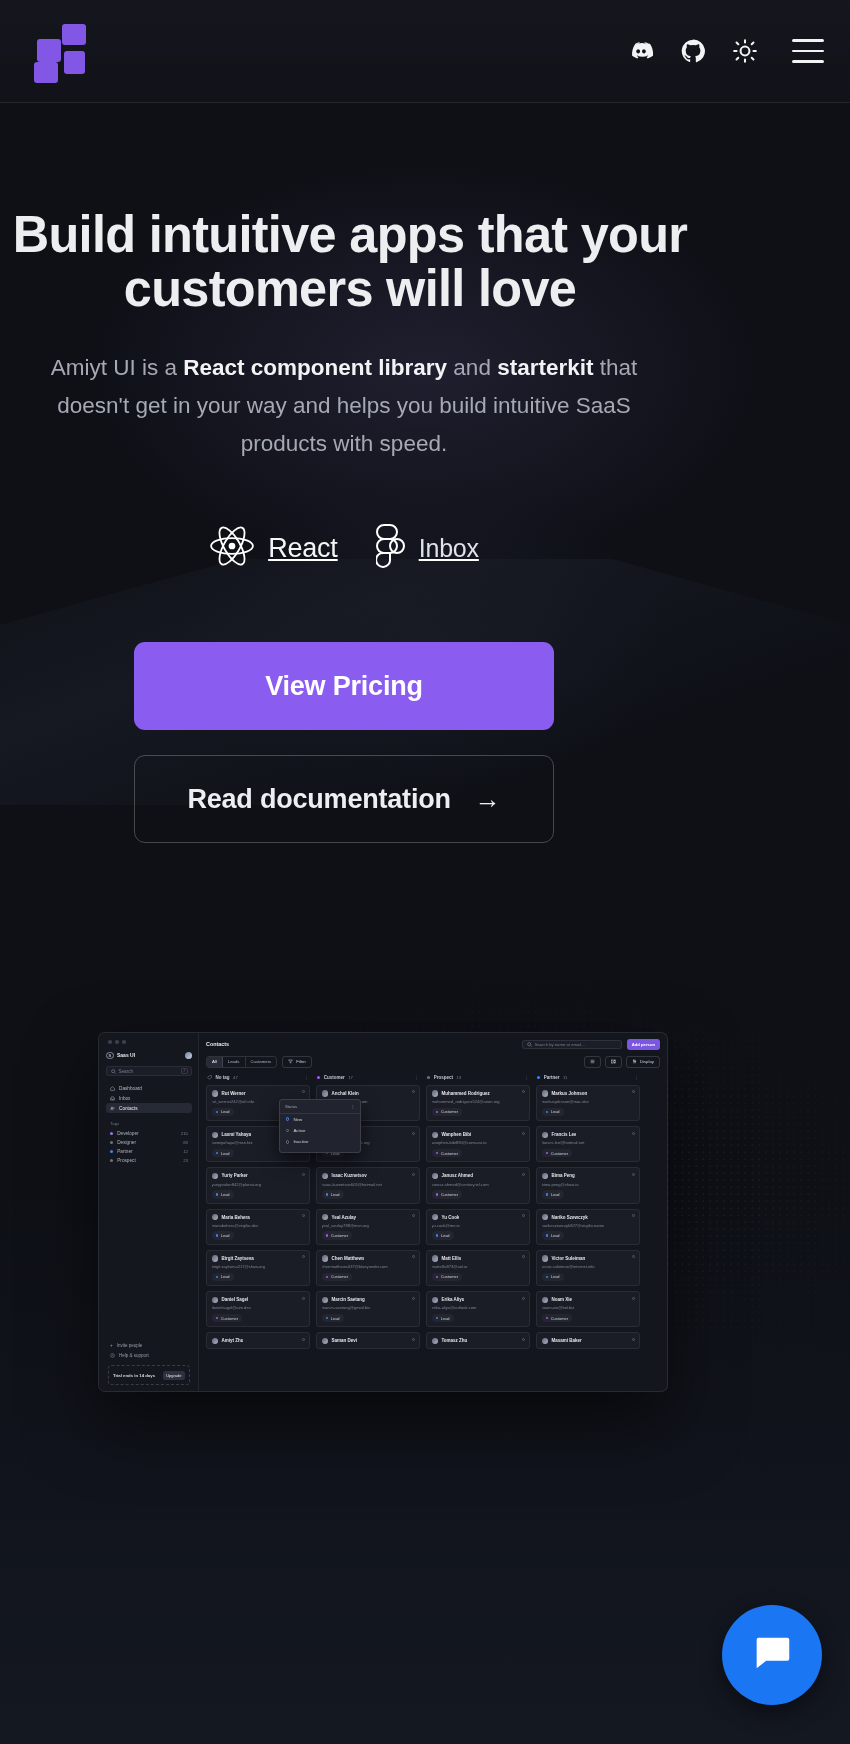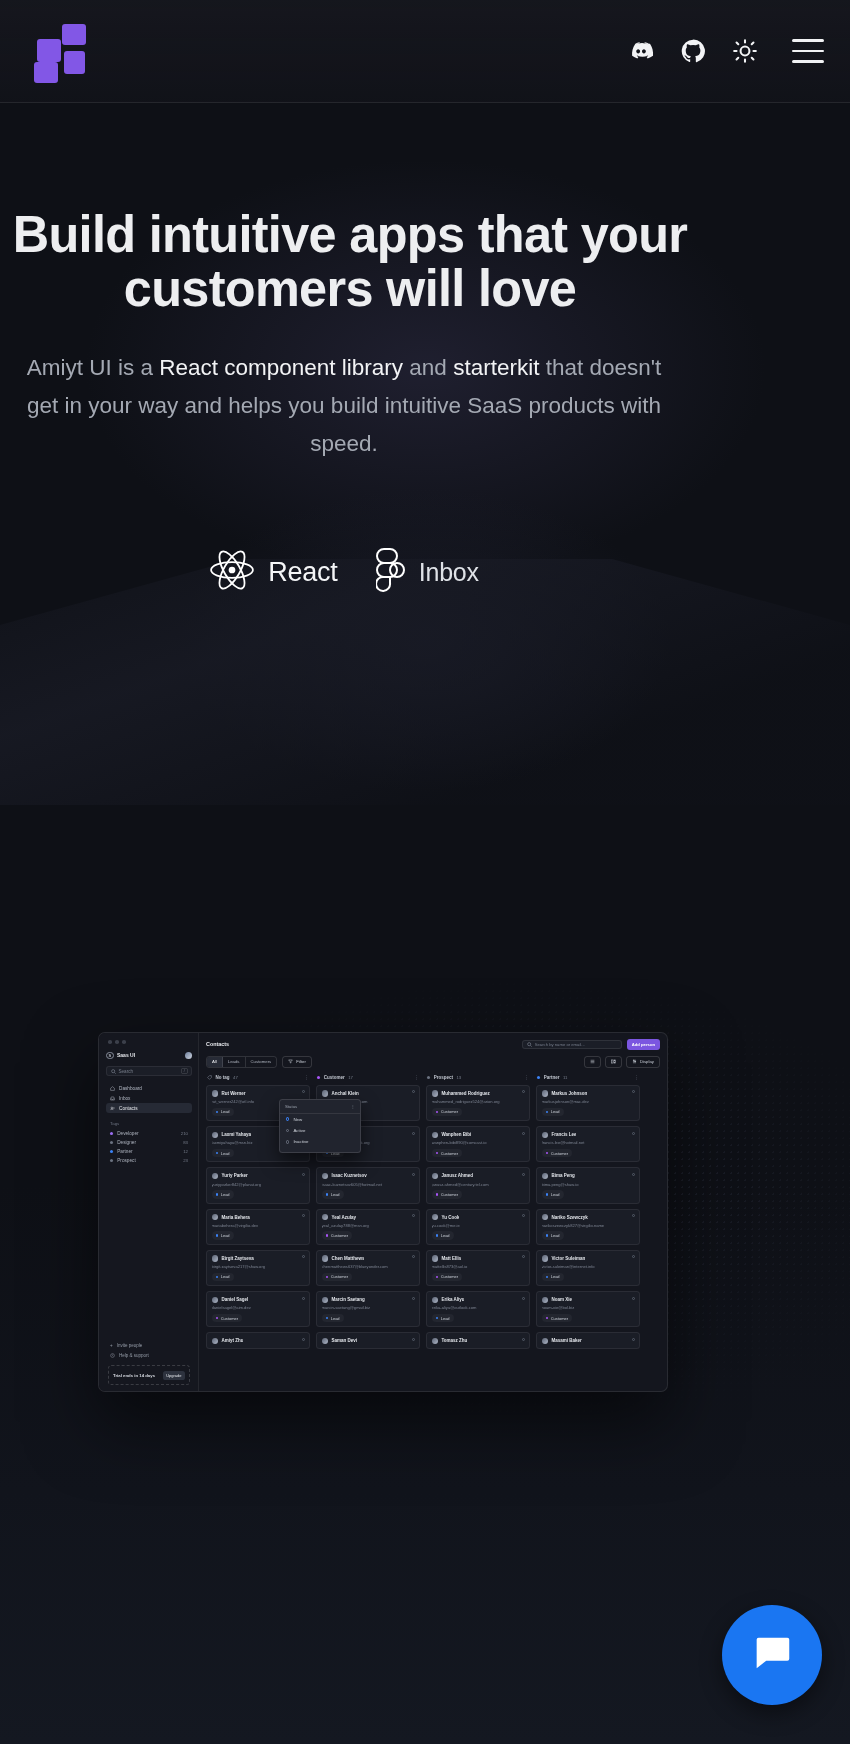--- a/index.html
+++ b/index.html
@@ -66,25 +66,26 @@
     font-size:52px; line-height:1.03; font-weight:700; letter-spacing:-.7px;
     color:#edeef0;
     font-family:"Liberation Sans", sans-serif;
     font-stretch:condensed;
     transform:scaleX(.97); 
   }
   .hero p {
     margin:34px auto 0; width:640px;
     font-size:22.5px; line-height:1.68; color:#a4a9b3; font-weight:400;
   }
-  .hero p b { color:#f2f3f5; font-weight:400; }
+  .hero p b { color:#f2f3f5; font-weight:700; }
 
   .brands {
-    margin-top:86px; display:flex; align-items:center; justify-content:center; gap:38px;
+    margin-top:62px; display:flex; align-items:center; justify-content:center; gap:38px;
     color:#fff;
+    text-decoration:underline;
   }
   .brand { display:flex; align-items:center; gap:13px; }
   .brand-name { font-size:27px; font-weight:400; letter-spacing:-.2px; color:#f4f5f7; }
   .brand-name.chakra { font-size:34px; font-weight:700; letter-spacing:-1px; }
   .brand-name.figma { font-size:25px; color:#dfe2e7; }
 
   .cta { margin-top:70px; display:flex; flex-direction:column; align-items:center; gap:25px; }
   .btn {
     width:420px; height:88px; border-radius:11px;
     display:flex; align-items:center; justify-content:center; gap:24px;
@@ -252,20 +253,27 @@
           <circle cx="21" cy="22" r="7"></circle>
           <path d="M8 1h6a7 7 0 0 1 0 14H8A7 7 0 0 1 8 1Z"></path>
           <path d="M8 15h6a7 7 0 0 1 0 14H8a7 7 0 0 1 0-14Z"></path>
           <path d="M8 29h6v6a7 7 0 1 1-6-6Z"></path>
         </svg>
       </span>
       <span class="brand-name figma">Inbox</span>
     </div>
   </div>
 
+  <div class="cta">
+    <button class="btn btn-primary">View Pricing</button>
+    <button class="btn btn-ghost">
+      <span>Read documentation</span>
+      <span class="arrow">→</span>
+    </button>
+  </div>
 </section>
 
 <div class="shot">
   <div class="shot-body">
 
     <aside class="sb">
       <div class="dots">
           <i></i>
           <i></i>
           <i></i>

